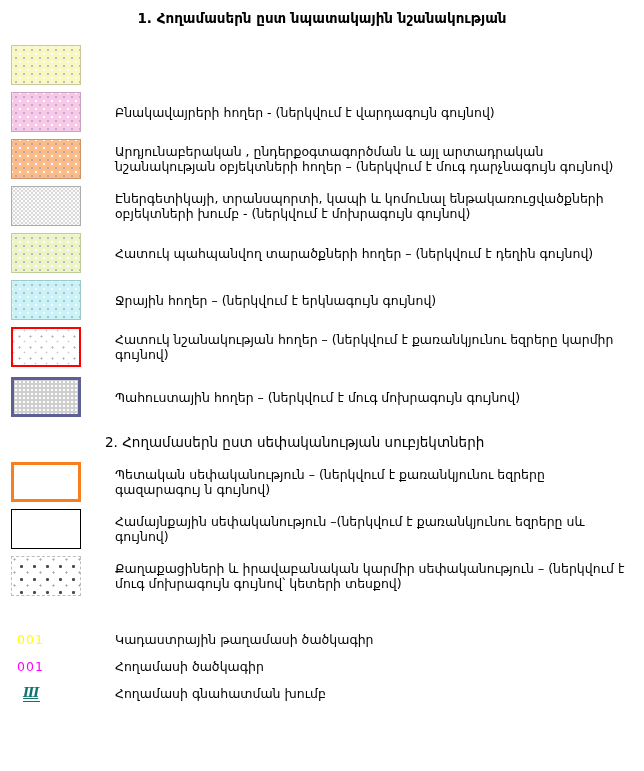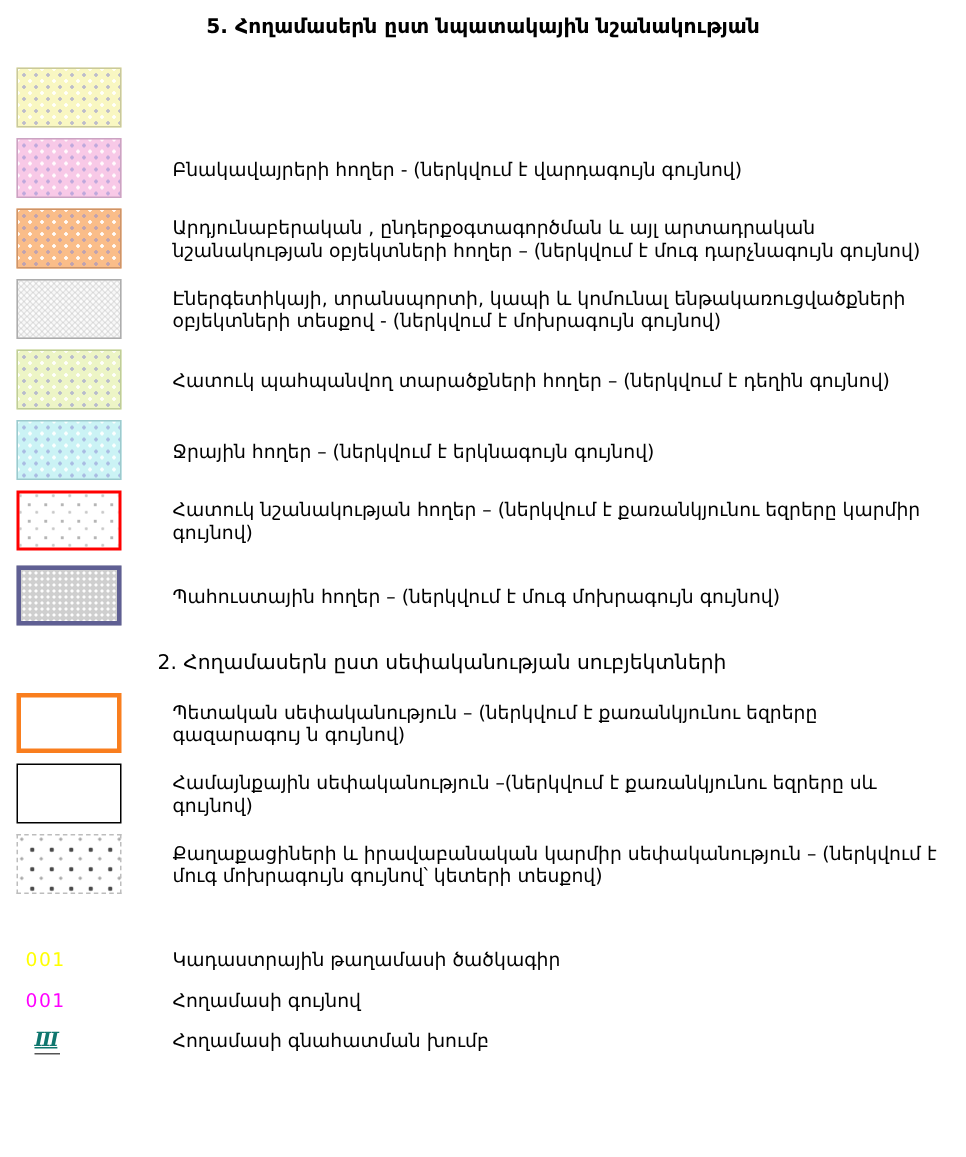--- a/index.html
+++ b/index.html
@@ -73,39 +73,39 @@
     text-decoration:underline;border-bottom:1px solid #555;
     padding:0 2px 0 0;margin-left:6px;
   }
   .mt8{margin-top:8px;}
 </style>
 </head>
 <body>
 
 <div class="page">
 
-  <div class="sec-title">5. Հողամասերն ըստ նպատակային նշանակության</div>
+  <div class="sec-title">1. Հողամասերն ըստ նպատակային նշանակության</div>
 
   <div class="row">
     <div class="swatch tex-dots" style="background-color: rgb(249, 247, 194); border-color: rgb(201, 201, 156);"></div>
   </div>
 
   <div class="row">
     <div class="swatch tex-dots" style="background-color: rgb(248, 201, 231); border-color: rgb(203, 163, 194);"></div>
     <div class="label">Բնակավայրերի հողեր - (ներկվում է վարդագույն գույնով)</div>
   </div>
 
   <div class="row">
     <div class="swatch tex-dots" style="background-color: rgb(250, 189, 137); border-color: rgb(206, 148, 104);"></div>
     <div class="label">Արդյունաբերական , ընդերքօգտագործման և այլ արտադրական նշանակության օբյեկտների հողեր – (ներկվում է մուգ դարչնագույն գույնով)</div>
   </div>
 
   <div class="row">
     <div class="swatch tex-cross" style="background-color: rgb(217, 217, 217); border-color: rgb(173, 173, 173);"></div>
-    <div class="label">Էներգետիկայի, տրանսպորտի, կապի և կոմունալ ենթակառուցվածքների օբյեկտների տեսքով - (ներկվում է մոխրագույն գույնով)</div>
+    <div class="label">Էներգետիկայի, տրանսպորտի, կապի և կոմունալ ենթակառուցվածքների օբյեկտների խումբ - (ներկվում է մոխրագույն գույնով)</div>
   </div>
 
   <div class="row">
     <div class="swatch tex-dots" style="background-color: rgb(237, 245, 198); border-color: rgb(191, 205, 152);"></div>
     <div class="label">Հատուկ պահպանվող տարածքների հողեր – (ներկվում է դեղին գույնով)</div>
   </div>
 
 
   <div class="row">
     <div class="swatch tex-dots" style="background-color: rgb(203, 243, 245); border-color: rgb(156, 202, 205);"></div>
@@ -141,21 +141,21 @@
 
   <div class="codes">
 
     <div class="code-row">
       <span class="code-sym" style="color: rgb(255, 255, 0);">001</span>
       <span class="code-label">Կադաստրային թաղամասի ծածկագիր</span>
     </div>
 
     <div class="code-row">
       <span class="code-sym" style="color: rgb(255, 0, 255);">001</span>
-      <span class="code-label">Հողամասի գույնով</span>
+      <span class="code-label">Հողամասի ծածկագիր</span>
     </div>
 
     <div class="code-row mt8">
       <span class="code-sym">
         <span class="hatch" style="color: #0f766e;">III</span>
       </span>
       <span class="code-label">Հողամասի գնահատման խումբ</span>
     </div>
 
   </div>

